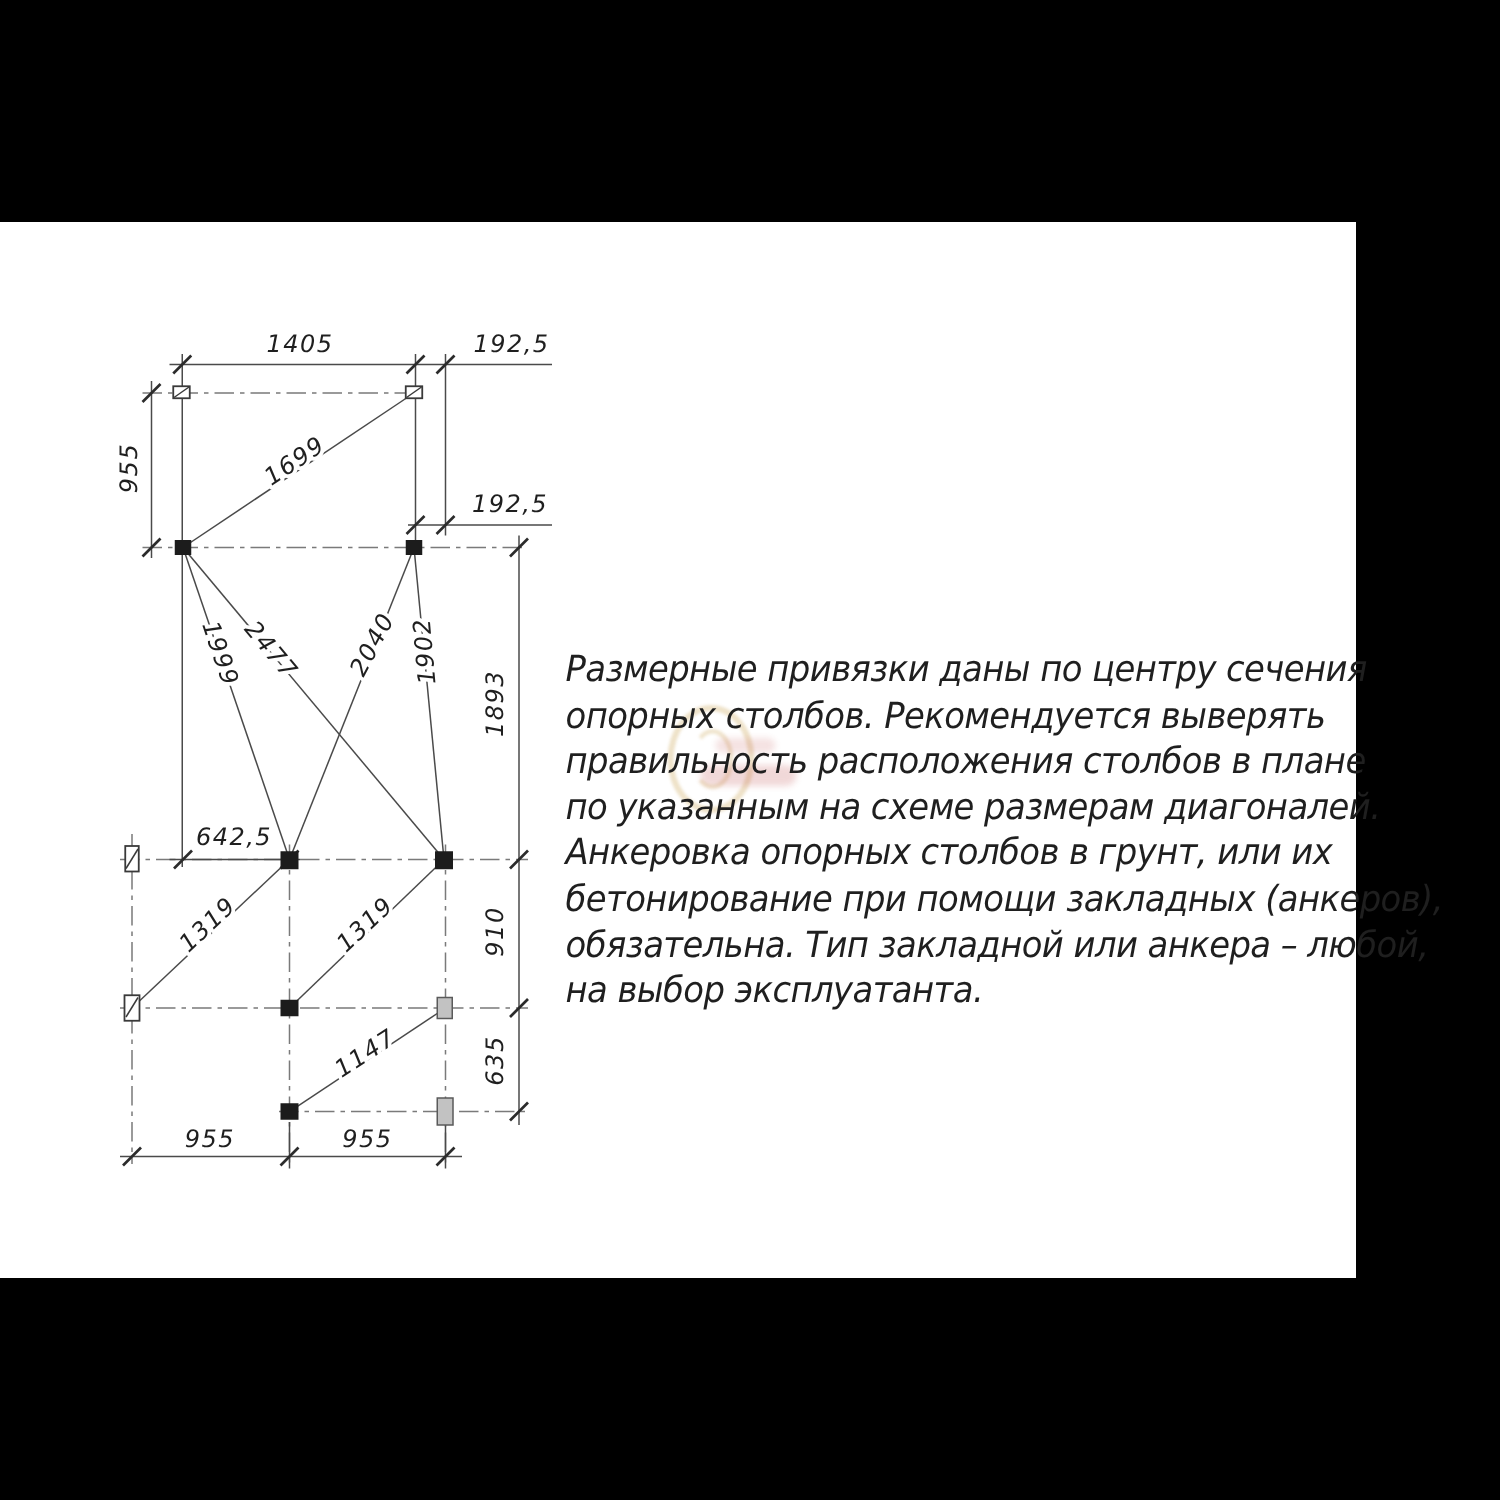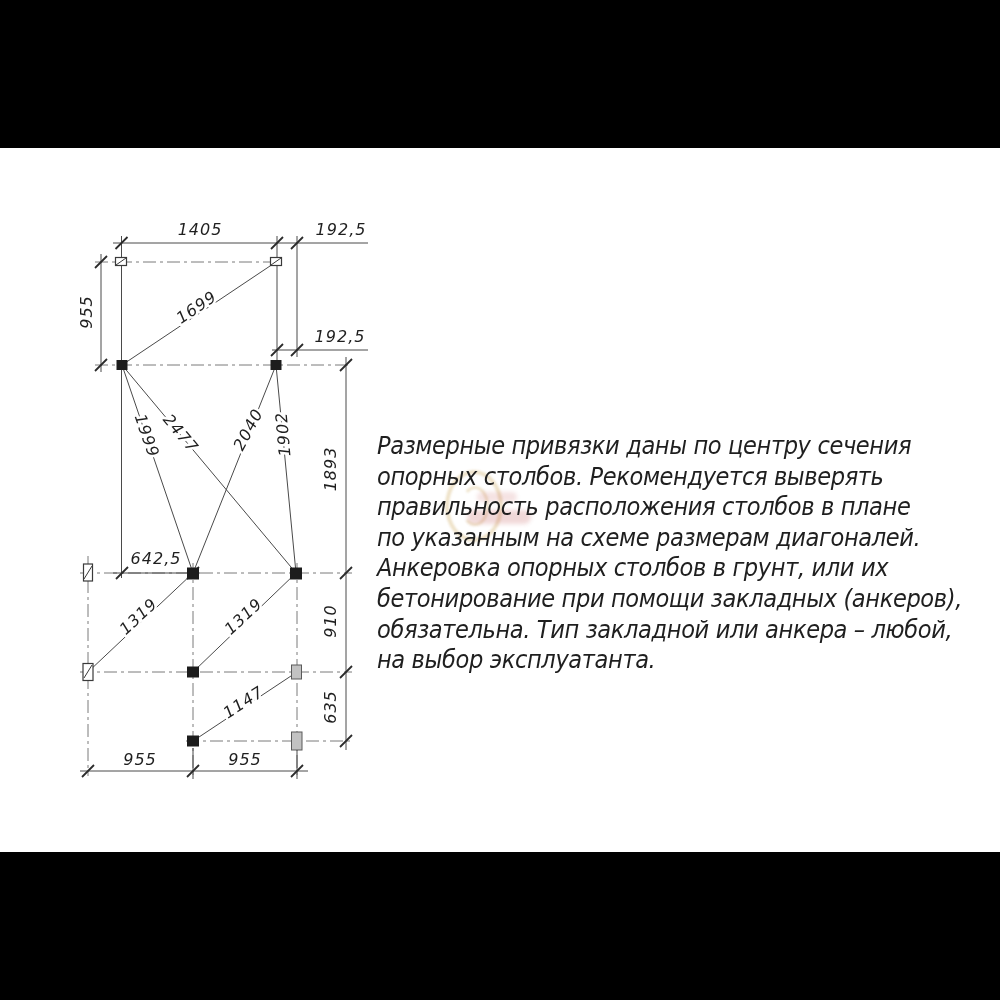--- a/index.html
+++ b/index.html
@@ -6,21 +6,21 @@
     --bg:#000000; --paper:#ffffff; --ink:#1f1f1f; --line:#4a4a4a;
     --cl:#7a7a7a; --post:#1c1c1c; --wm-gold:#c8a04c; --wm-red:#c05050;
   }
   *{margin:0;padding:0;box-sizing:border-box;}
   html,body{width:1000px;height:1000px;background:var(--bg);overflow:hidden;
     font-family:"DejaVu Sans",sans-serif;}
   .stage{position:relative;width:1000px;height:1000px;background:var(--bg);}
   .letterbox{position:absolute;left:0;width:1000px;background:var(--bg);}
   .letterbox.top{top:0;height:148px;}
   .letterbox.bottom{top:852px;height:148px;}
-  .paper{position:absolute;left:0;top:148px;width:1000px;height:704px;background:var(--paper);}
+  .paper{position:absolute;left:0;top:148px;width:904px;height:704px;background:var(--paper);}
   svg.drawing{position:absolute;left:0;top:0;width:1000px;height:704px;}
 
   .thin{stroke:var(--line);stroke-width:1;fill:none;}
   .cl{stroke:var(--cl);stroke-width:1;fill:none;stroke-dasharray:13 4 3 4;}
   .tick{stroke:#2b2b2b;stroke-width:1.8;}
   .post-h{fill:#ffffff;stroke:#3a3a3a;stroke-width:1.2;}
   .post-f{fill:var(--post);stroke:var(--post);}
   .post-g{fill:#c2c2c2;stroke:#5a5a5a;stroke-width:1;}
   .hatch{stroke:#3a3a3a;stroke-width:1;}
 

